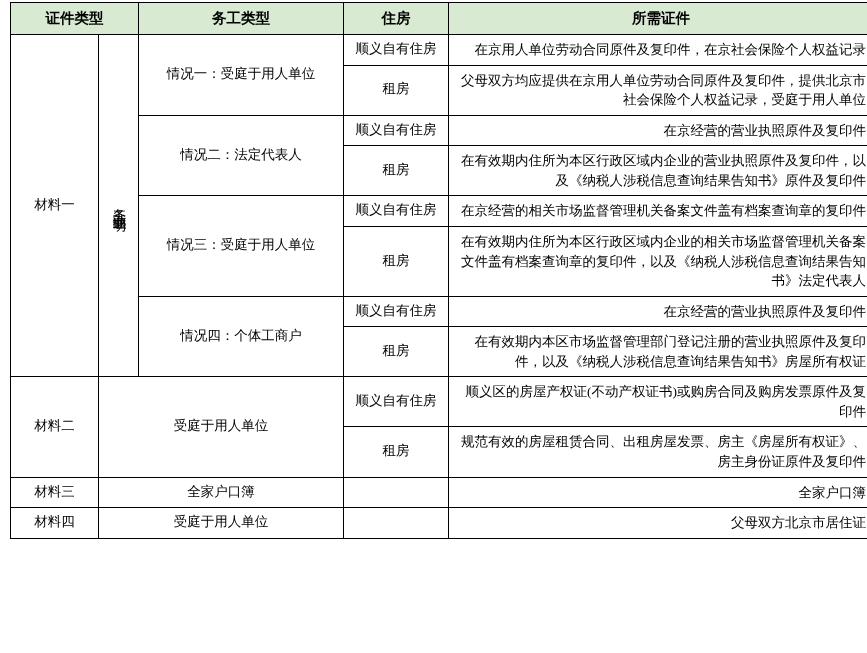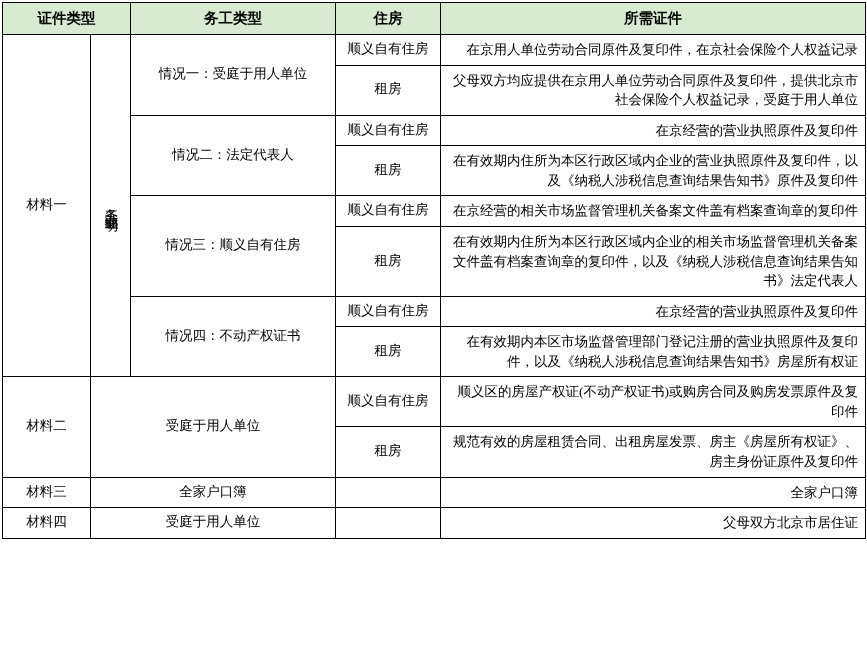--- a/index.html
+++ b/index.html
@@ -10,21 +10,21 @@
   body {
     font-family: "Liberation Serif", "DejaVu Serif", serif;
     color: #000000;
     width: 867px;
     height: 653px;
     overflow: hidden;
   }
   #doc {
     width: 788px;
     box-sizing: border-box;
-    padding: 2px 2px 0 2px;
+    padding: 2px 2px 0 10px;
   }
   table.cert-table {
     border-collapse: collapse;
     width: 863px;
     table-layout: fixed;
     font-size: 13.5px;
   }
   table.cert-table td, table.cert-table th {
     border: 1px solid #000000;
     vertical-align: middle;
@@ -101,31 +101,31 @@
         <td class="ctr" rowspan="2">情况二：法定代表人</td>
         <td class="ctr">顺义自有住房</td>
         <td class="left">在京经营的营业执照原件及复印件</td>
       </tr>
       <tr>
         <td class="ctr">租房</td>
         <td class="left">在有效期内住所为本区行政区域内企业的营业执照原件及复印件，以及《纳税人涉税信息查询结果告知书》原件及复印件</td>
       </tr>
 
       <tr>
-        <td class="ctr" rowspan="2">情况三：顺义自有住房</td>
+        <td class="ctr" rowspan="2">情况三：受庭于用人单位</td>
         <td class="ctr">顺义自有住房</td>
         <td class="left">在京经营的相关市场监督管理机关备案文件盖有档案查询章的复印件</td>
       </tr>
       <tr>
         <td class="ctr">租房</td>
         <td class="left">在有效期内住所为本区行政区域内企业的相关市场监督管理机关备案文件盖有档案查询章的复印件，以及《纳税人涉税信息查询结果告知书》法定代表人</td>
       </tr>
 
       <tr>
-        <td class="ctr" rowspan="2">情况四：不动产权证书</td>
+        <td class="ctr" rowspan="2">情况四：个体工商户</td>
         <td class="ctr">顺义自有住房</td>
         <td class="left">在京经营的营业执照原件及复印件</td>
       </tr>
       <tr>
         <td class="ctr">租房</td>
         <td class="left">在有效期内本区市场监督管理部门登记注册的营业执照原件及复印件，以及《纳税人涉税信息查询结果告知书》房屋所有权证</td>
       </tr>
 
       <tr>
         <td class="ctr" rowspan="2">材料二</td>

